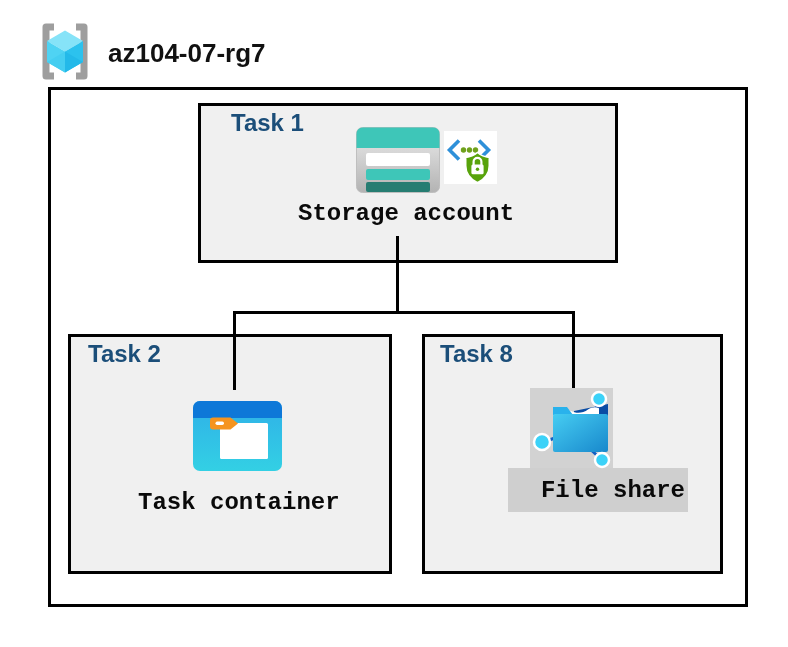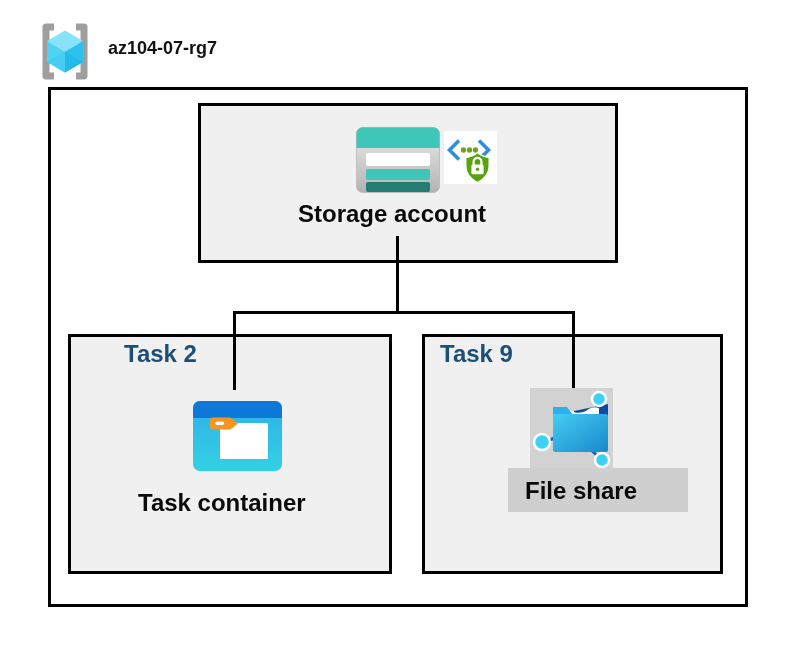--- a/index.html
+++ b/index.html
@@ -5,41 +5,41 @@
   html,body { margin:0; padding:0; background:#ffffff; }
   #canvas {
     position:relative; width:788px; height:647px; background:#ffffff;
     font-family:"Liberation Sans", sans-serif; overflow:hidden;
   }
   .abs { position:absolute; }
 
   
   #rg-icon { left:36px; top:23px; width:58px; height:57px; }
   #rg-title {
-    left:108px; top:38px; font-size:18px; font-weight:700; color:#111111;
+    left:108px; top:38px; font-size:26px; font-weight:700; color:#111111;
     letter-spacing:0px; white-space:nowrap;
   }
 
   
   .box { position:absolute; box-sizing:border-box; border:3px solid #000000; background:#f0f0f0; }
   #outer-box  { left:48px;  top:87px;  width:700px; height:520px; background:#ffffff; }
   #task1-box  { left:198px; top:103px; width:420px; height:160px; }
   #task2-box  { left:68px;  top:334px; width:324px; height:240px; }
   #task3-box  { left:422px; top:334px; width:301px; height:240px; }
 
   .task-label {
     position:absolute; font-size:24px; font-weight:700; color:#1b4e79; white-space:nowrap;
   }
   #task1-label { left:231px; top:109px; }
-  #task2-label { left:88px;  top:340px;margin-left:36px; }
+  #task2-label { left:88px;  top:340px; }
   #task3-label { left:440px; top:340px; }
 
   .resource-label {
     position:absolute; font-size:24px; font-weight:700; color:#0a0a0a;
-    text-align:left; white-space:nowrap;
+    text-align:right; white-space:nowrap;font-family:Liberation Mono, monospace;
   }
   #storage-label { left:298px; top:200px; width:190px; }
   #blob-label    { left:138px; top:489px; width:200px; }
   #fileshare-label { left:508px; top:477px; width:160px;padding-left:17px; }
 
   
   .conn { position:absolute; background:#000000; }
   #conn-v1 { left:396px; top:236px; width:3px;   height:77px; }
   #conn-h  { left:233px; top:311px; width:342px; height:3px;  }
   #conn-v2 { left:233px; top:311px; width:3px;   height:79px; }
@@ -75,20 +75,21 @@
 
   <div id="task1-box" class="box"></div>
   <div id="task2-box" class="box"></div>
   <div id="task3-box" class="box"></div>
 
   <div id="conn-v1" class="conn"></div>
   <div id="conn-h" class="conn"></div>
   <div id="conn-v2" class="conn"></div>
   <div id="conn-v3" class="conn"></div>
 
+  <div id="task1-label" class="task-label">Task 1</div>
 
   <svg id="storage-icon" class="abs" viewBox="0 0 84 66">
     <defs>
       <linearGradient id="sg-body" x1="0" y1="0" x2="0" y2="1">
         <stop offset="0" stop-color="#ececec"></stop>
           <stop offset="1" stop-color="#b3b3b3"></stop>
       </linearGradient>
     </defs>
     <rect x="0.5" y="0.5" width="83" height="65" rx="6" fill="url(#sg-body)" stroke="#bfbfbf" stroke-width="1"></rect>
     <path d="M6.5,0.5 h71 a6,6 0 0 1 6,6 V21 H0.5 V6.5 a6,6 0 0 1 6,-6 z" fill="#3ec6b8"></path>
@@ -123,21 +124,21 @@
     </defs>
     <rect x="0" y="0" width="89" height="70" rx="7" fill="url(#blob-body)"></rect>
     <path d="M7,0 h75 a7,7 0 0 1 7,7 v10 H0 V7 a7,7 0 0 1 7,-7 z" fill="#0e78d8"></path>
     <rect x="27" y="22" width="48" height="36" rx="1.5" fill="#ffffff"></rect>
     <path d="M20,16.5 h17.5 l7.5,6 l-7.5,6 H20 a3,3 0 0 1 -3,-3 v-6 a3,3 0 0 1 3,-3 z" fill="#f5941f"></path>
     <rect x="22.5" y="20.5" width="8.5" height="3.4" rx="1.7" fill="#ffffff"></rect>
   </svg>
 
   <div id="blob-label" class="resource-label">Task container</div>
 
-  <div id="task3-label" class="task-label">Task 9</div>
+  <div id="task3-label" class="task-label">Task 8</div>
 
   <div id="fileshare-icon-bg" class="gray-bg"></div>
   <div id="fileshare-label-bg" class="gray-bg"></div>
 
   <svg id="fileshare-icon" class="abs" viewBox="0 0 92 86">
     <defs>
       <linearGradient id="fs-body" x1="0" y1="0" x2="1" y2="1">
         <stop offset="0" stop-color="#46cdf2"></stop>
           <stop offset="1" stop-color="#1888cc"></stop>
       </linearGradient>

